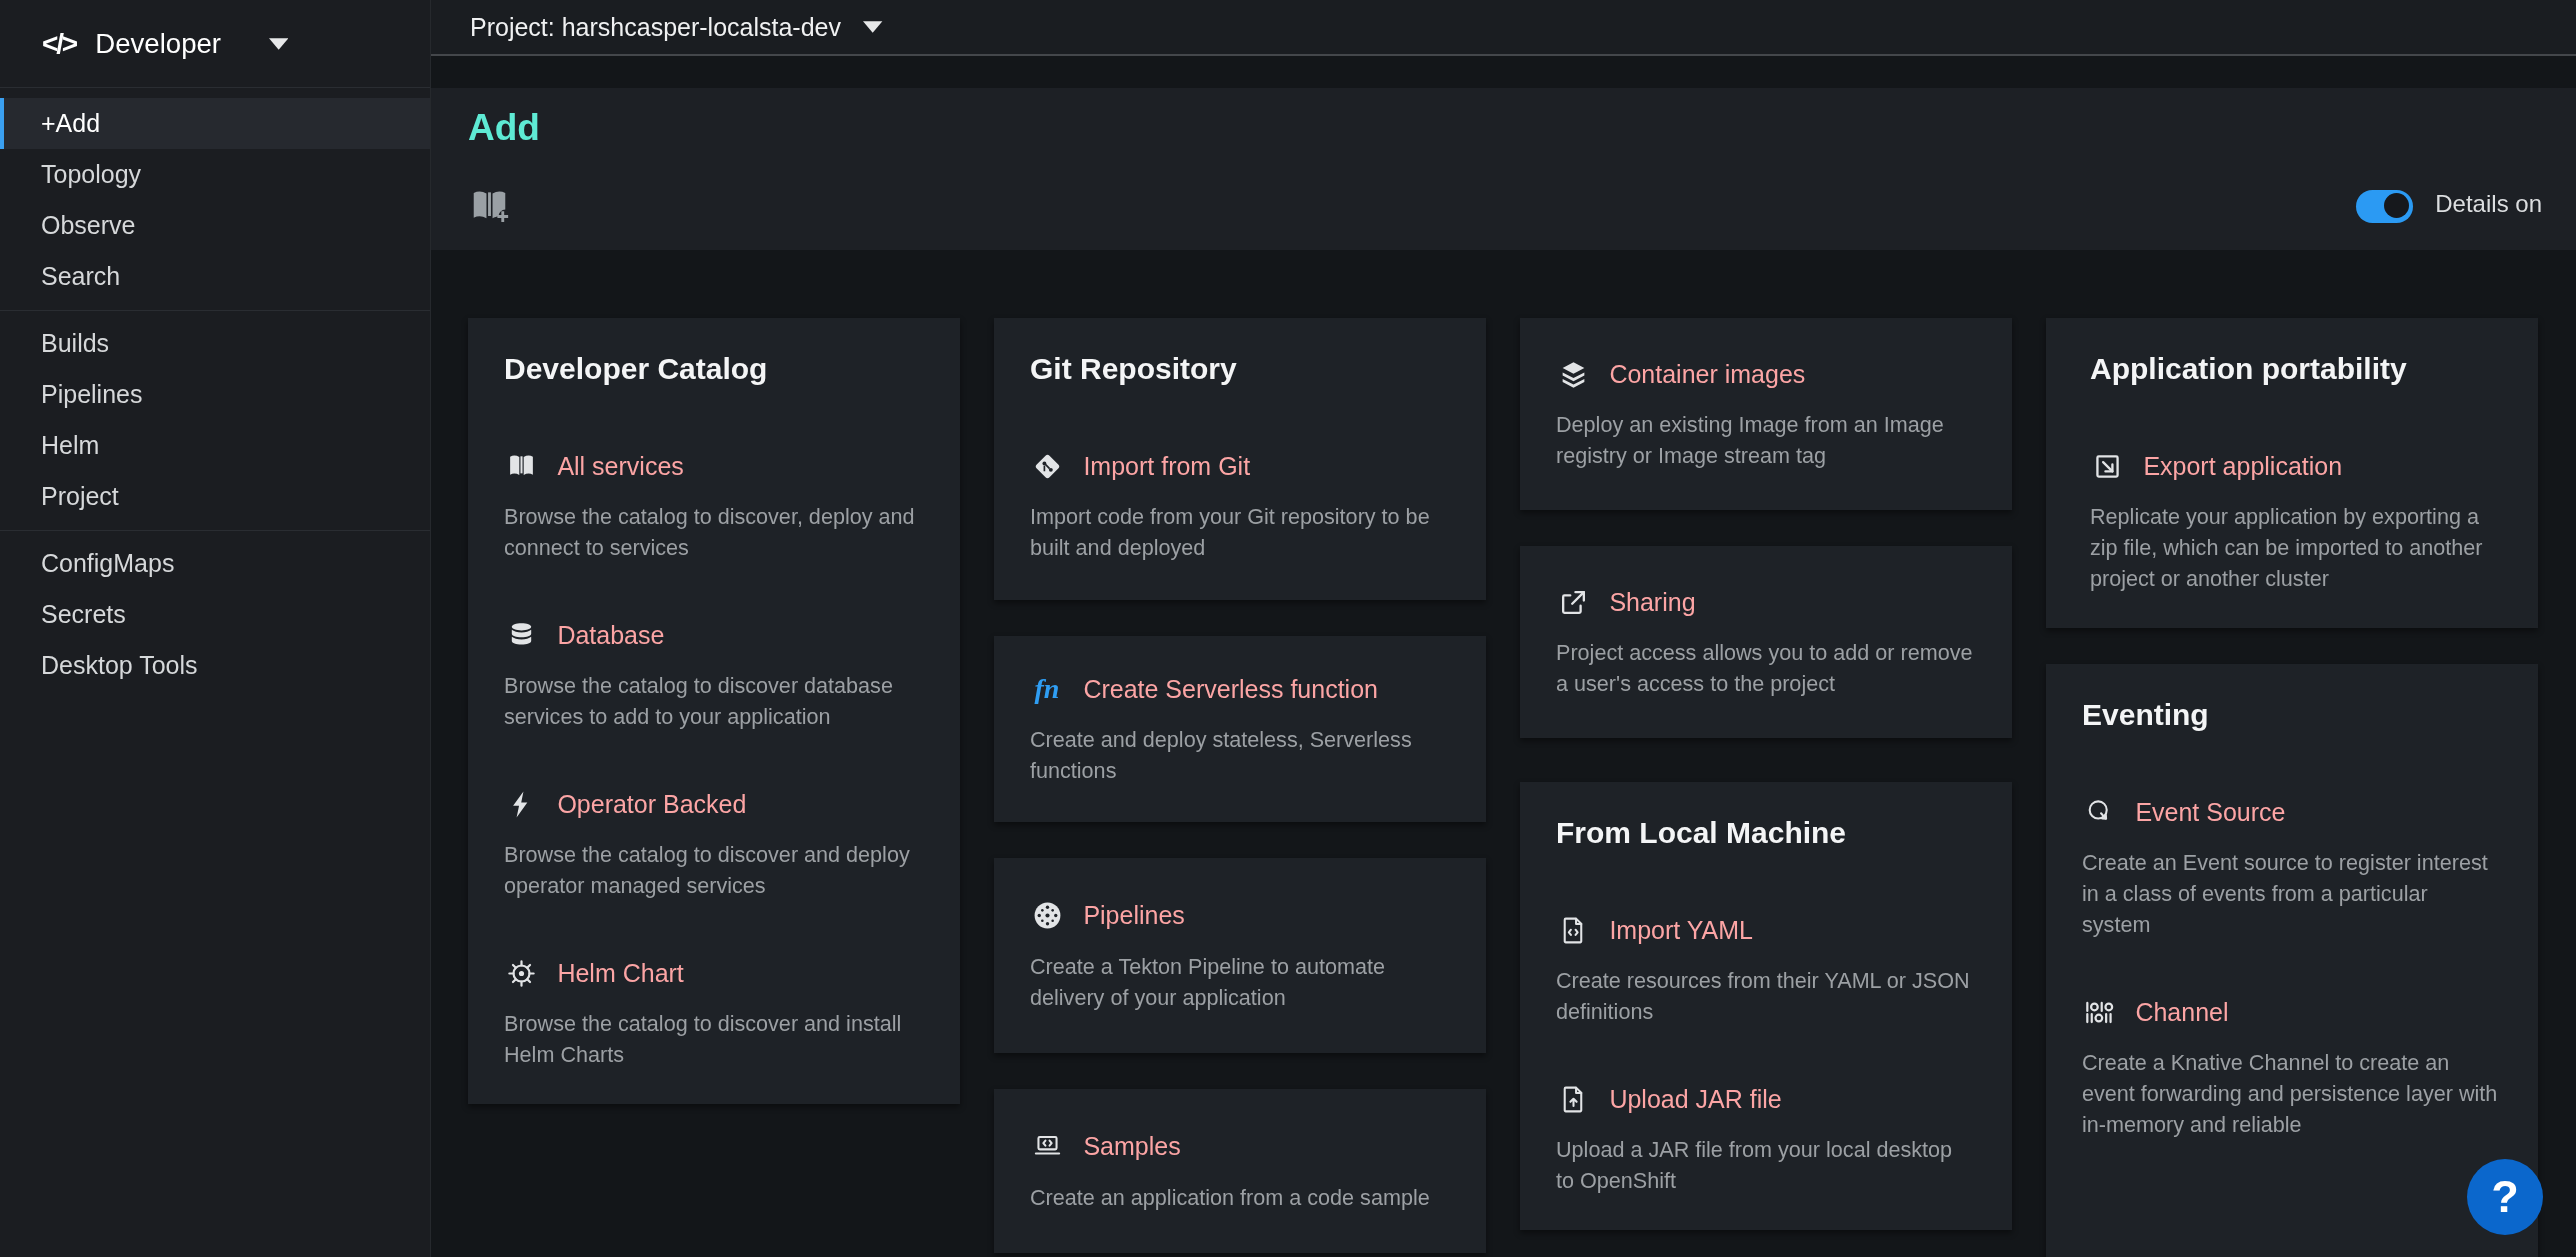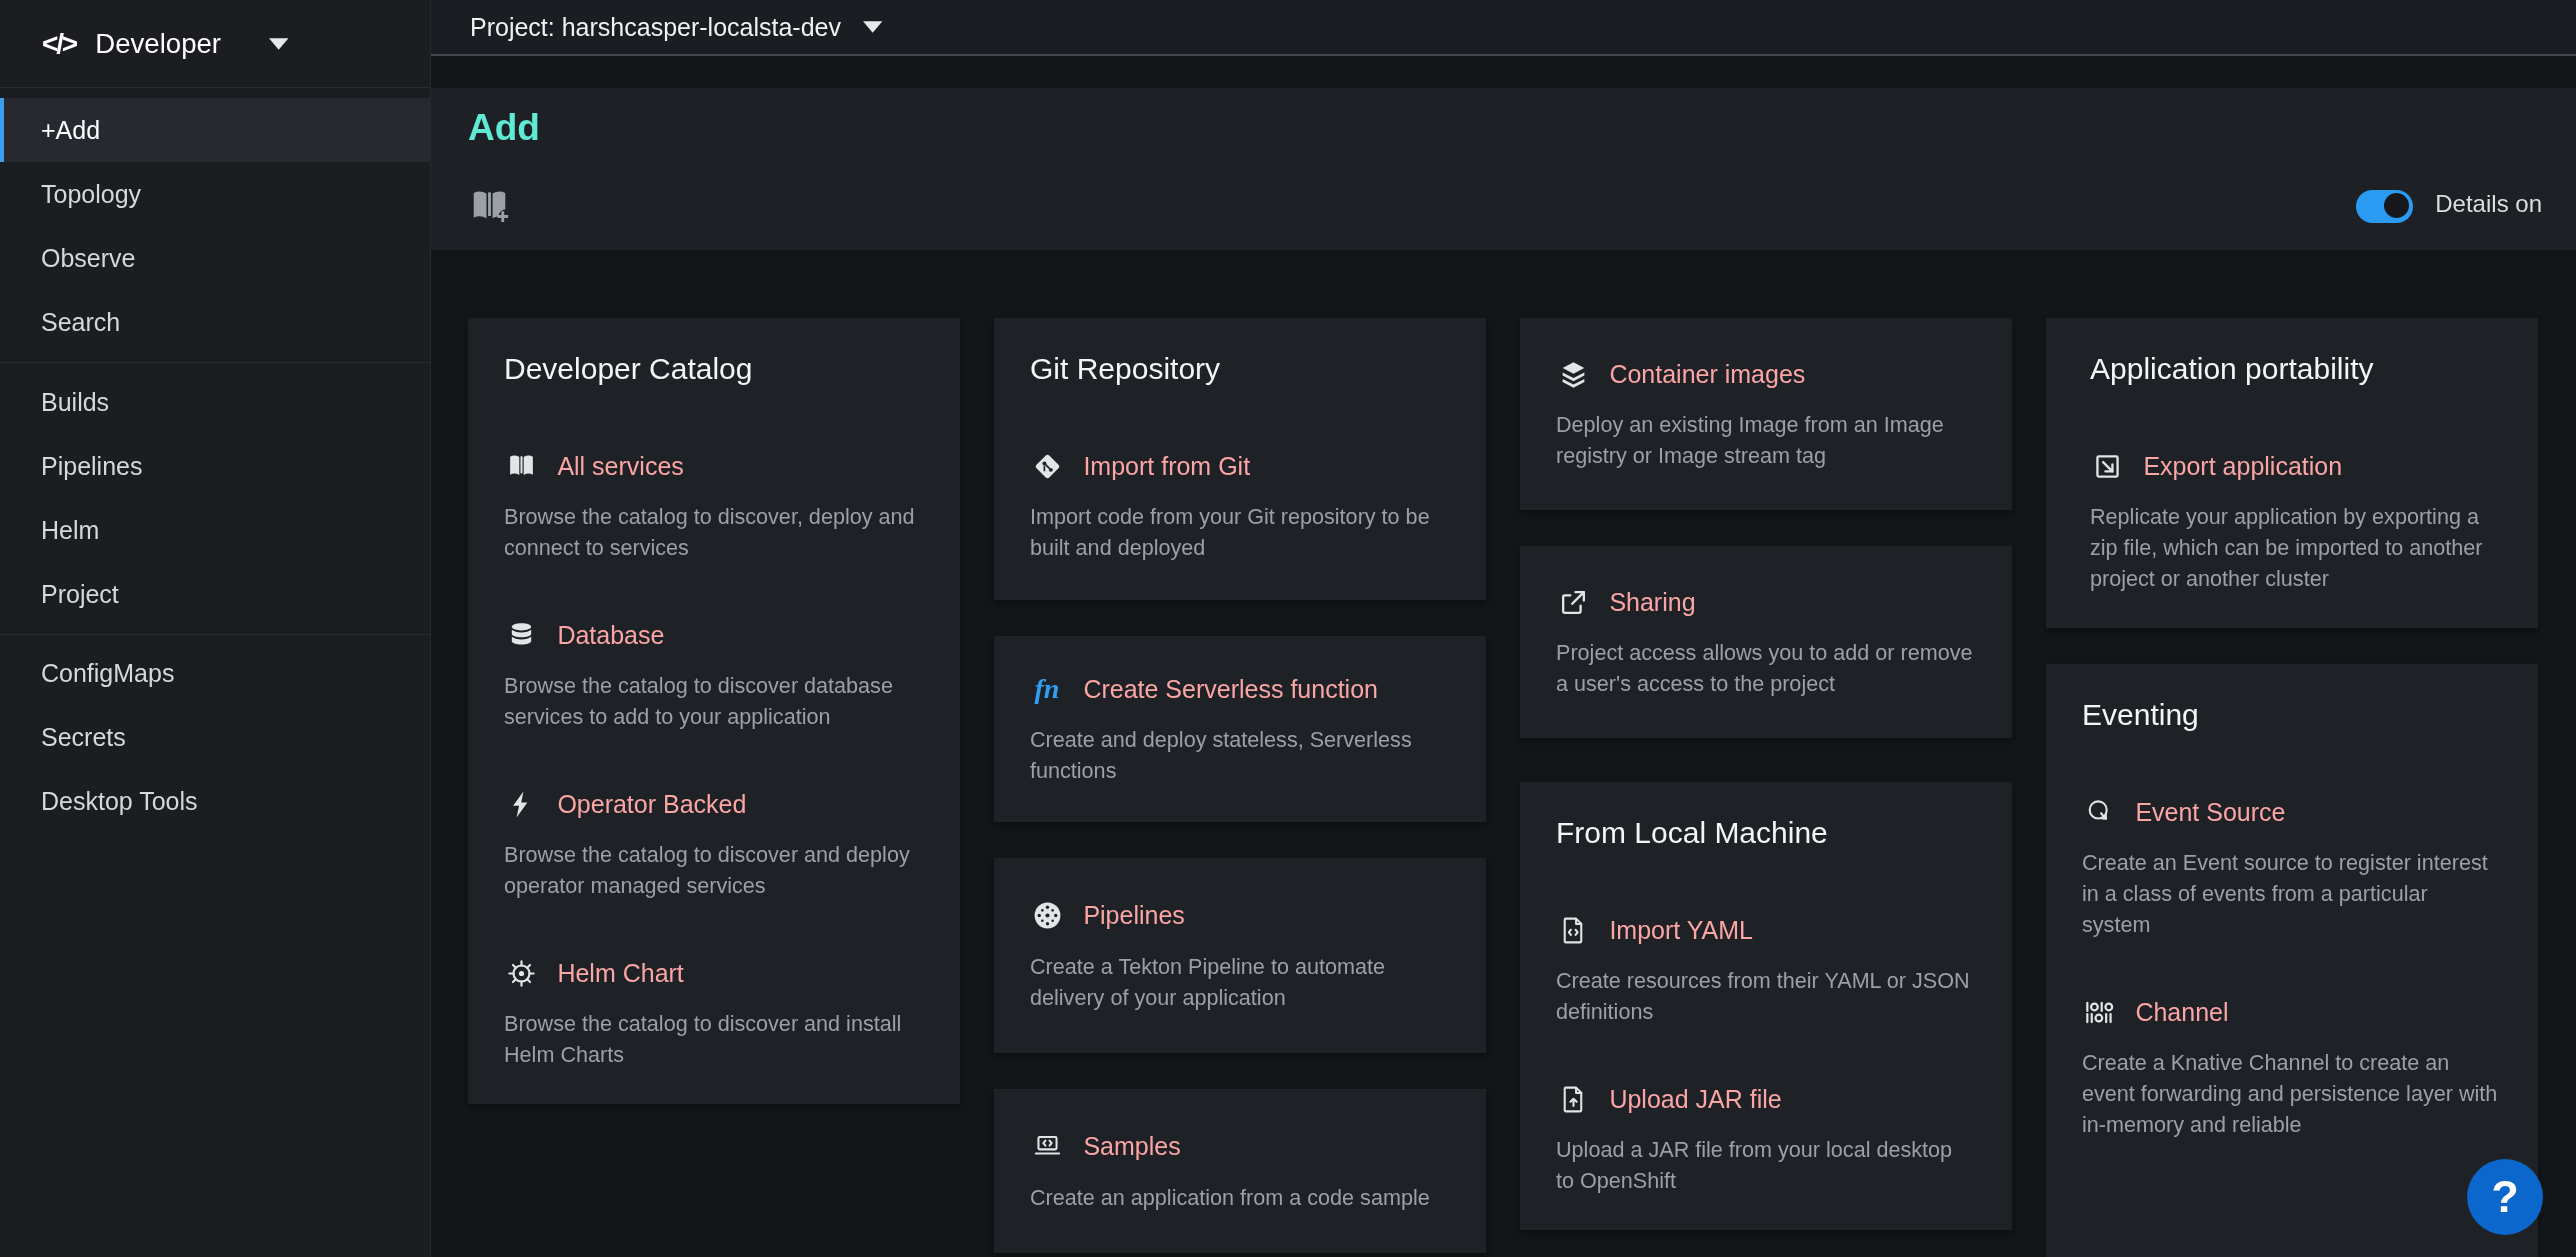--- a/index.html
+++ b/index.html
@@ -10,21 +10,21 @@
   
   .sidebar { width:431px; min-width:431px; height:100%; background:#1b1d21;
              border-right:0.7px solid #26292d; display:flex; flex-direction:column; }
   .persp { height:88px; display:flex; align-items:center; padding-left:42px;
            border-bottom:0.7px solid #2a2d32; cursor:pointer; }
   .code-glyph { color:#fff; font-size:28px; font-weight:bold; letter-spacing:-2.2px; margin-right:19.4px; }
   .persp-label { color:#fff; font-size:27.6px; font-weight:400; }
   .caret { margin-left:48px; color:#e7e8e9; display:inline-flex; }
   .caret svg { width:19.4px; height:12px; }
   nav { padding-top:10.4px; }
-  .nav-item { height:64px; display:flex; align-items:center; padding-left:37px;
+  .nav-item { height:51px; display:flex; align-items:center; padding-left:37px;
               border-left:4.5px solid transparent; color:#d6d8da; font-size:25px; cursor:pointer; }
   .nav-item.active { background:#26292f; border-left-color:#3a9ff0; color:#fff; }
   .nav-sep { height:0.7px; background:#2a2d32; margin:7.5px 0; }
 
   
   .main { flex:1; display:flex; flex-direction:column; height:100%;gap:32px; }
   .projectbar { height:56px; min-height:56px; background:#1a1d21; border-bottom:2.2px solid #44474b;
                 display:flex; align-items:center; padding-left:39px; }
   .project-select { display:flex; align-items:center; gap:22.4px; cursor:pointer; }
   .project-select .pname { color:#f0f1f2; font-size:25px; }
@@ -41,21 +41,21 @@
   .switch .knob { position:absolute; top:3.7px; right:3.7px; width:25px; height:25px;
                   border-radius:50%; background:#16181c; }
   .switch-label { color:#dcdee0; font-size:24px; margin-left:22.4px; }
 
   .content { flex:1; background:#131619; padding:36px 34px 0 37px; display:flex; gap:34px;
              align-items:flex-start; overflow:hidden; }
   .col { width:492px; min-width:492px; display:flex; flex-direction:column; gap:36px; }
 
   .card { width:492px; background:#1e2227; padding:34px 36px; box-shadow:0 3px 6px rgba(0,0,0,.45); }
   .card.center { display:flex; flex-direction:column; justify-content:center; }
-  .card h2 { color:#f4f5f6; font-size:30px; font-weight:400; margin-bottom:63px; }
+  .card h2 { color:#f4f5f6; font-size:30px; font-weight:700; margin-bottom:63px; }
   .card-item { cursor:pointer; }
   .card-item + .card-item { margin-top:55px; }
   .item-head { display:flex; align-items:center; gap:19.4px; }
   .item-label { color:#fca5a5; font-size:25px; font-weight:500; }
   .icon { width:34px; height:34px; display:inline-flex; align-items:center; justify-content:center;
           color:#e2e4e6; flex:none; }
   .icon svg { width:31px; height:31px; }
   .fn-glyph { font-style:italic; font-weight:bold; font-size:28px; color:#2f9ef3;
               font-family:"Liberation Serif","DejaVu Serif",serif; }
   .desc { margin-top:18px; color:#9ca0a4; font-size:21.6px; line-height:31px; max-width:422px; }

